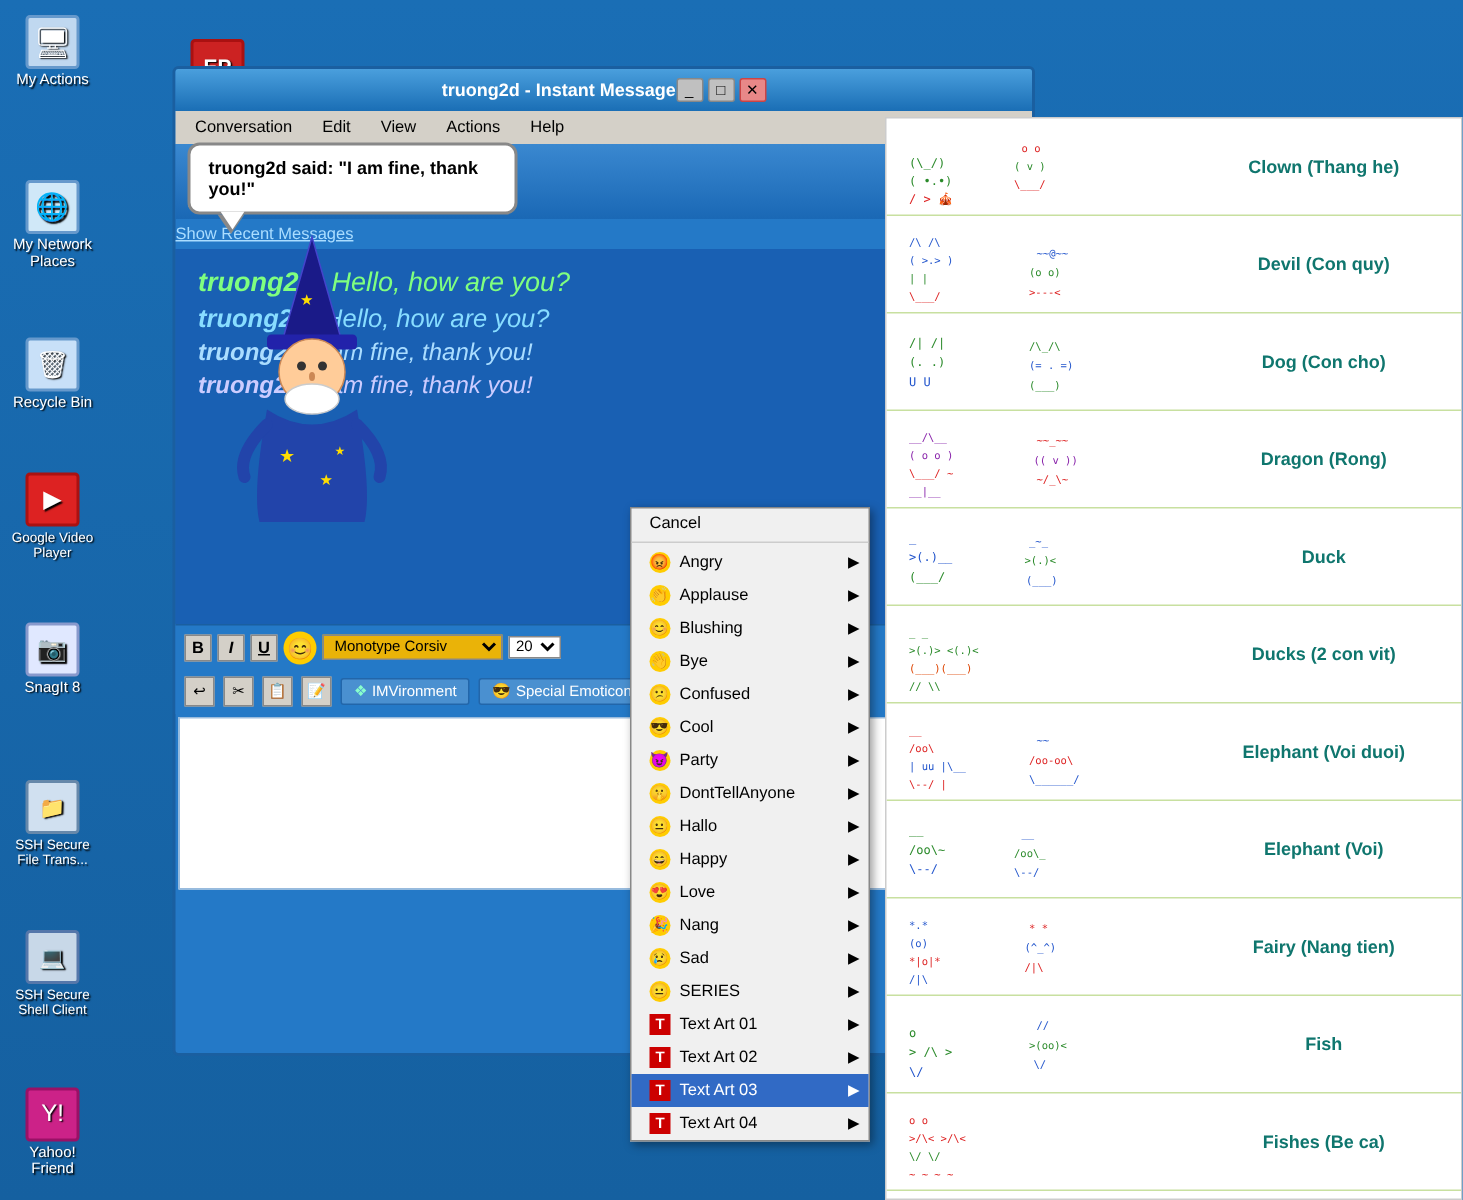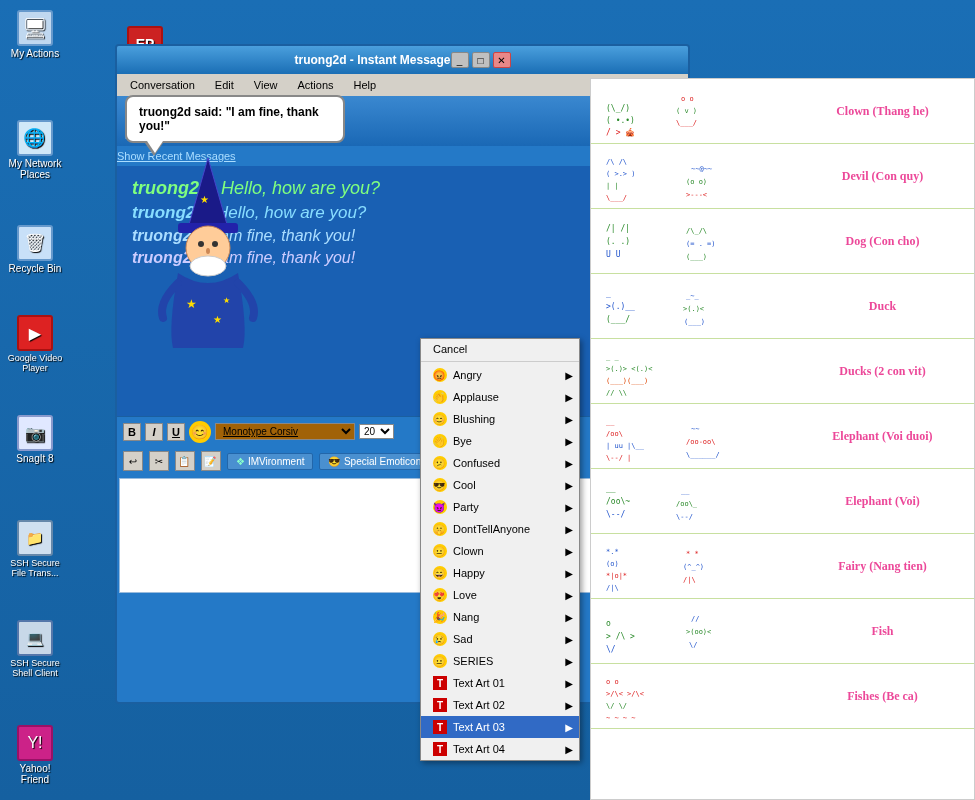--- a/index.html
+++ b/index.html
@@ -79,26 +79,25 @@
       background: #d4d0c8;
       border: 1px solid #888;
       font-size: 11px;
       font-weight: bold;
       display: flex;
       align-items: center;
       justify-content: center;
       cursor: pointer;
     }
     .font-select {
-      background: #a16207;
+      background: #eab308;
       border: 1px solid #888;
       font-size: 10px;
       padding: 1px 3px;
-      width: 140px;
-      text-decoration: underline;
+      width: 120px;
     }
     .size-select {
       background: #fff;
       border: 1px solid #888;
       font-size: 10px;
       width: 35px;
     }
 
     
     .context-menu {
@@ -174,23 +173,22 @@
     }
     .emo-art svg {
       width: 180px;
       height: 60px;
     }
     .emo-label {
       flex: 1;
       text-align: center;
       font-size: 12px;
       font-weight: bold;
-      color: #ec4899;
+      color: #0f766e;
       padding: 0 8px;
-      font-family: Liberation Serif, serif;
     }
   </style>
 </head>
 <body>
 
 <div style="position:absolute;top:0;left:0;width:975px;height:800px;background:linear-gradient(to bottom, #1a6eb5, #1560a0);"></div>
 
 <div class="desktop-icon" style="top:10px;left:5px;">
   <div class="icon-img" style="background:#c0d8f0;border:2px solid #6699cc;border-radius:3px;display:flex;align-items:center;justify-content:center;font-size:20px;">🖥</div>
   <span>My Actions</span>
@@ -393,21 +391,21 @@
     <span>Party</span>
     <span class="arrow">▶</span>
   </div>
   <div class="ctx-item">
     <div class="emoticon-dot">🤫</div>
     <span>DontTellAnyone</span>
     <span class="arrow">▶</span>
   </div>
   <div class="ctx-item">
     <div class="emoticon-dot">😐</div>
-    <span>Clown</span>
+    <span>Hallo</span>
     <span class="arrow">▶</span>
   </div>
   <div class="ctx-item">
     <div class="emoticon-dot">😄</div>
     <span>Happy</span>
     <span class="arrow">▶</span>
   </div>
   <div class="ctx-item">
     <div class="emoticon-dot">😍</div>
     <span>Love</span>
@@ -488,20 +486,34 @@
         <text x="5" y="33" fill="#2a8a2a" font-size="8" font-family="monospace">(. .) </text>
         <text x="5" y="46" fill="#2255cc" font-size="8" font-family="monospace"> U U  </text>
         <text x="85" y="22" fill="#2a8a2a" font-size="7" font-family="monospace">/\_/\</text>
         <text x="85" y="35" fill="#2255cc" font-size="7" font-family="monospace">(= . =)</text>
         <text x="85" y="48" fill="#2a8a2a" font-size="7" font-family="monospace"> (___)</text>
       </svg>
     </div>
     <div class="emo-label">Dog (Con cho)</div>
   </div>
 
+  <div class="emo-row">
+    <div class="emo-art">
+      <svg viewBox="0 0 180 60" width="180" height="60">
+        <text x="5" y="18" fill="#8822aa" font-size="7" font-family="monospace"> __/\__</text>
+        <text x="5" y="30" fill="#8822aa" font-size="7" font-family="monospace">(  o o )</text>
+        <text x="5" y="42" fill="#dd2222" font-size="7" font-family="monospace">  \___/ ~</text>
+        <text x="5" y="54" fill="#8822aa" font-size="7" font-family="monospace"> __|__</text>
+        <text x="90" y="20" fill="#dd2222" font-size="7" font-family="monospace">~~_~~</text>
+        <text x="88" y="33" fill="#8822aa" font-size="7" font-family="monospace">(( v ))</text>
+        <text x="90" y="46" fill="#dd2222" font-size="7" font-family="monospace"> ~/_\~</text>
+      </svg>
+    </div>
+    <div class="emo-label">Dragon (Rong)</div>
+  </div>
 
   <div class="emo-row">
     <div class="emo-art">
       <svg viewBox="0 0 180 60" width="180" height="60">
         <text x="5" y="20" fill="#2255cc" font-size="8" font-family="monospace">  _ </text>
         <text x="5" y="33" fill="#2255cc" font-size="8" font-family="monospace">&gt;(.)__</text>
         <text x="5" y="46" fill="#2a8a2a" font-size="8" font-family="monospace"> (___/</text>
         <text x="85" y="22" fill="#2255cc" font-size="7" font-family="monospace"> _~_</text>
         <text x="82" y="35" fill="#2a8a2a" font-size="7" font-family="monospace">&gt;(.)&lt;</text>
         <text x="83" y="48" fill="#2255cc" font-size="7" font-family="monospace"> (___)</text>

